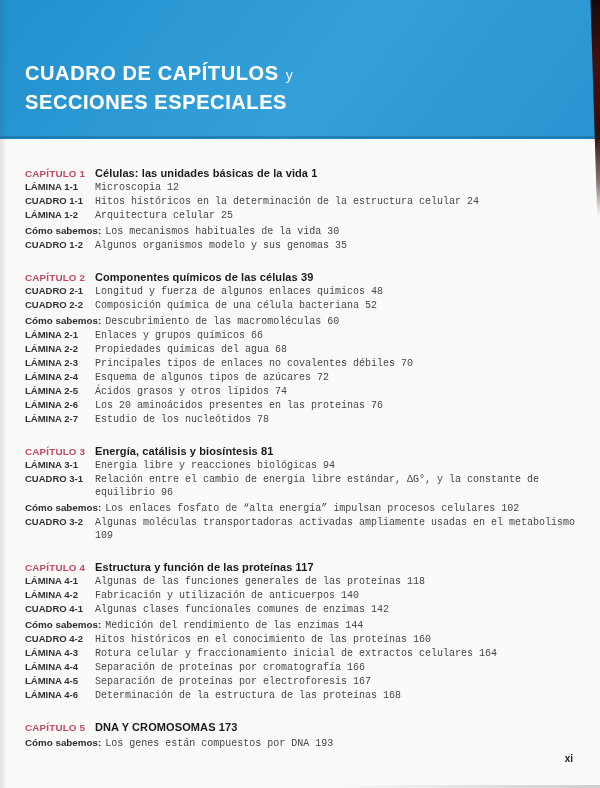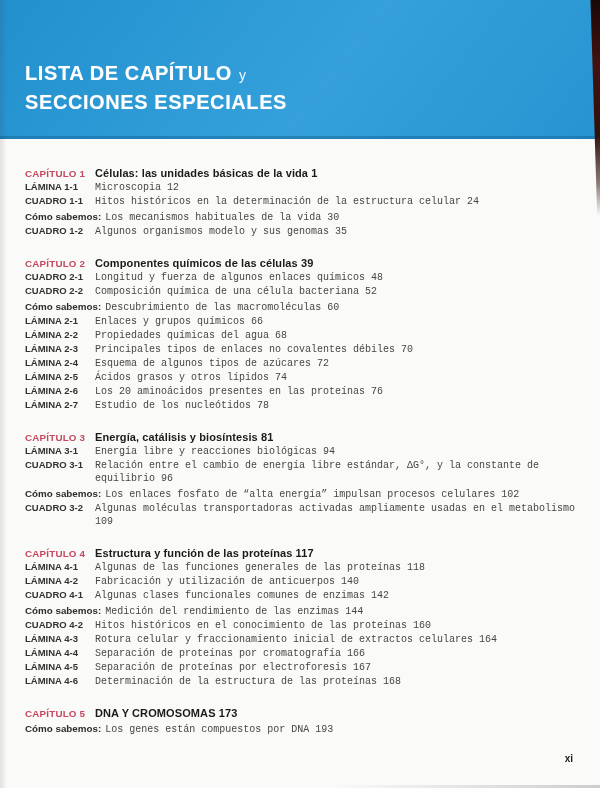--- a/index.html
+++ b/index.html
@@ -66,41 +66,45 @@
     font-size:10px;font-weight:700;color:#222120;
   }
 </style>
 </head>
 <body>
 
 <div class="page">
 
   <header class="banner">
     <div class="banner-title">
-      <div class="t-line"><span class="t-main">LISTA DE CAPÍTULO</span><span class="t-conj">y</span></div>
+      <div class="t-line"><span class="t-main">CUADRO DE CAPÍTULOS</span><span class="t-conj">y</span></div>
       <div class="t-line"><span class="t-main">SECCIONES ESPECIALES</span></div>
     </div>
   </header>
 
   <div class="edge-dark"></div>
 
   <main class="content">
       <section class="toc-section">
         <div class="row heading-row">
           <span class="chap-label">CAPÍTULO 1</span>
           <span class="chap-title">Células: las unidades básicas de la vida 1</span>
         </div>
         <div class="row entry-row">
           <span class="entry-label">LÁMINA 1-1</span>
           <span class="entry-text">Microscopia 12</span>
         </div>
         <div class="row entry-row">
           <span class="entry-label">CUADRO 1-1</span>
           <span class="entry-text">Hitos históricos en la determinación de la estructura celular 24</span>
         </div>
+        <div class="row entry-row">
+          <span class="entry-label">LÁMINA 1-2</span>
+          <span class="entry-text">Arquitectura celular 25</span>
+        </div>
         <div class="row como-row"><span class="como-prefix">Cómo sabemos:</span><span class="como-text">Los mecanismos habituales de la vida 30</span></div>
         <div class="row entry-row">
           <span class="entry-label">CUADRO 1-2</span>
           <span class="entry-text">Algunos organismos modelo y sus genomas 35</span>
         </div>
       </section>
       <section class="toc-section">
         <div class="row heading-row">
           <span class="chap-label">CAPÍTULO 2</span>
           <span class="chap-title">Componentes químicos de las células 39</span>

